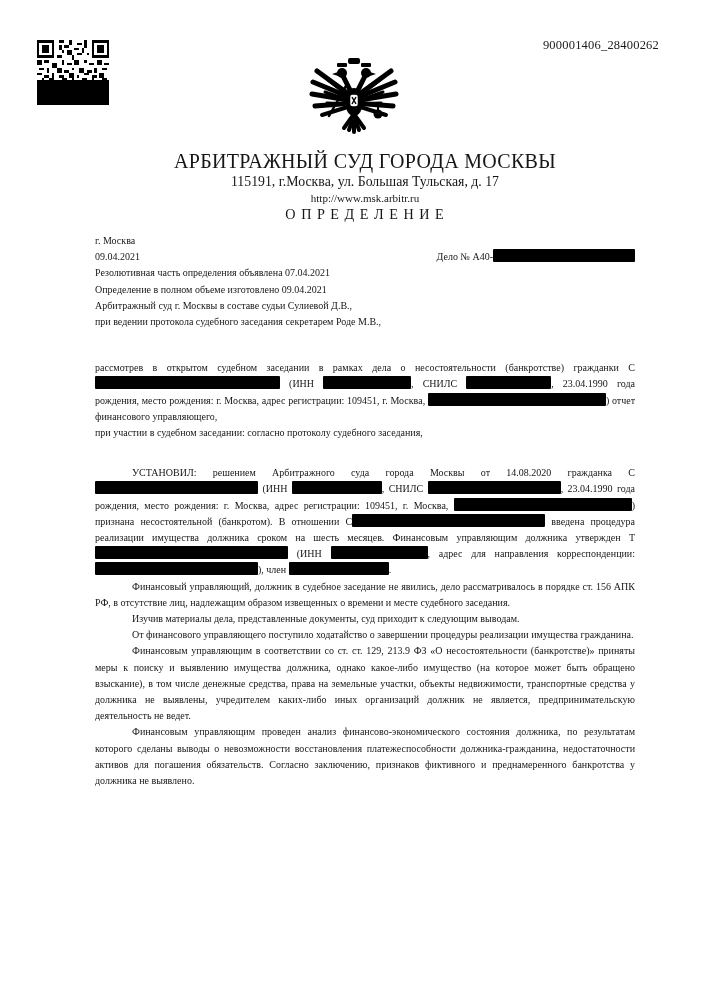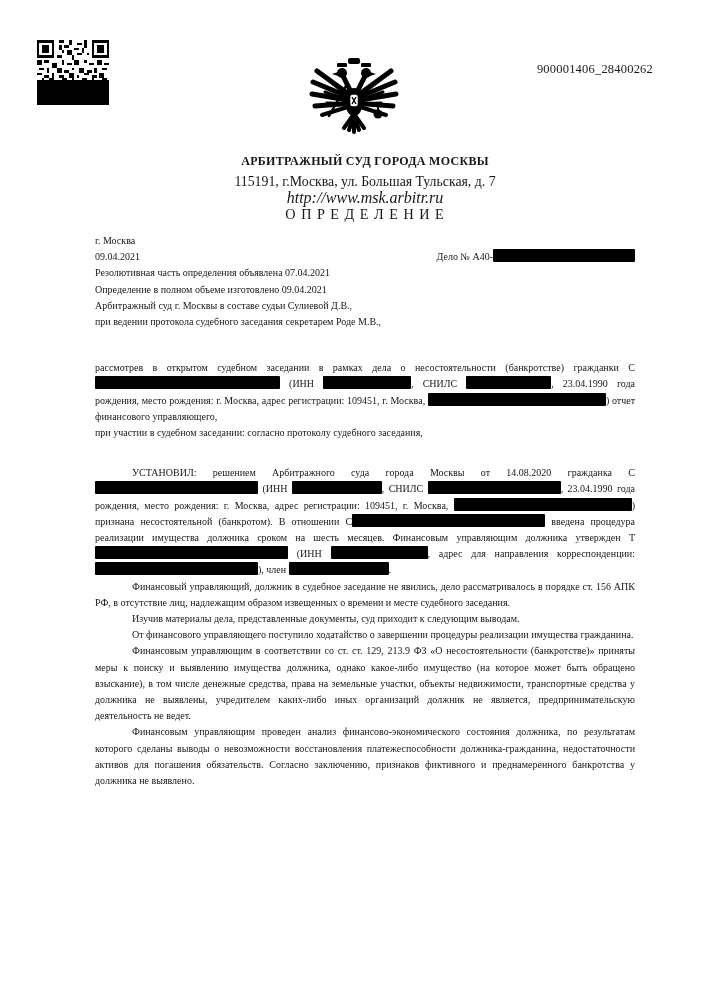--- a/index.html
+++ b/index.html
@@ -2,32 +2,31 @@
 <html lang="ru"><head>
 <meta charset="utf-8">
 <style>
   html,body{margin:0;padding:0;background:#ffffff;}
   .page{
     position:relative;width:707px;height:1000px;background:#ffffff;
     font-family:"Liberation Serif",serif;color:#161616;overflow:hidden;
   }
   .qr{position:absolute;left:36px;top:40px;width:74px;height:70px;}
   .docnum{
-    position:absolute;right:54px;top:38px;font-size:12.5px;color:#1a1a1a;
+    position:absolute;right:48px;top:38px;font-size:12.5px;color:#1a1a1a;
     letter-spacing:0.2px;
-    margin-top:24px;
   }
   .emblem{position:absolute;left:0;right:0;top:58px;text-align:center;}
   .header{
     position:absolute;left:95px;width:540px;top:152px;text-align:center;
     line-height:16px;
   }
-  .court-name{font-weight:bold;font-size:12px;letter-spacing:0.3px;line-height:19px;}
+  .court-name{font-weight:normal;font-size:20px;letter-spacing:0.3px;line-height:19px;}
   .court-address{font-size:13.8px;line-height:16px;margin-top:3px;}
-  .court-site{font-size:16px;line-height:16px;font-style:italic;}
+  .court-site{font-size:11px;line-height:16px;}
   .doc-title{font-size:14.2px;line-height:17px;letter-spacing:1px;}
   .textbody{
     position:absolute;left:95px;width:540px;top:233px;
     font-size:10px;line-height:16.2px;
   }
   .row{display:flex;justify-content:space-between;align-items:center;}
   .line{text-align:left;}
   .just{text-align:justify;margin-top:30px;}
   .para{text-align:justify;text-indent:37px;margin:0;}
   .gap-top{margin-top:24px;}
@@ -158,21 +157,21 @@
         <circle cx="70" cy="56" r="4.5"></circle>
       </g>
 
       <rect x="41.5" y="36" width="9" height="13" rx="3" fill="#fff" stroke="#000" stroke-width="1.5"></rect>
       <path d="M44 39 L48 46 M48 39 L44 46" stroke="#000" stroke-width="1.4"></path>
     </svg>
   </div>
 
   <div class="header">
     <div class="court-name">АРБИТРАЖНЫЙ СУД ГОРОДА МОСКВЫ</div>
-    <div class="court-address">115191, г.Москва, ул. Большая Тульская, д. 7</div>
+    <div class="court-address">115191, г.Москва, ул. Большая Тульская, д. 17</div>
     <div class="court-site">http://www.msk.arbitr.ru</div>
     <div class="doc-title">О П Р Е Д Е Л Е Н И Е</div>
   </div>
 
   <div class="textbody">
 
     <div class="line">г. Москва</div>
 
     <div class="row">
       <span>09.04.2021</span>

